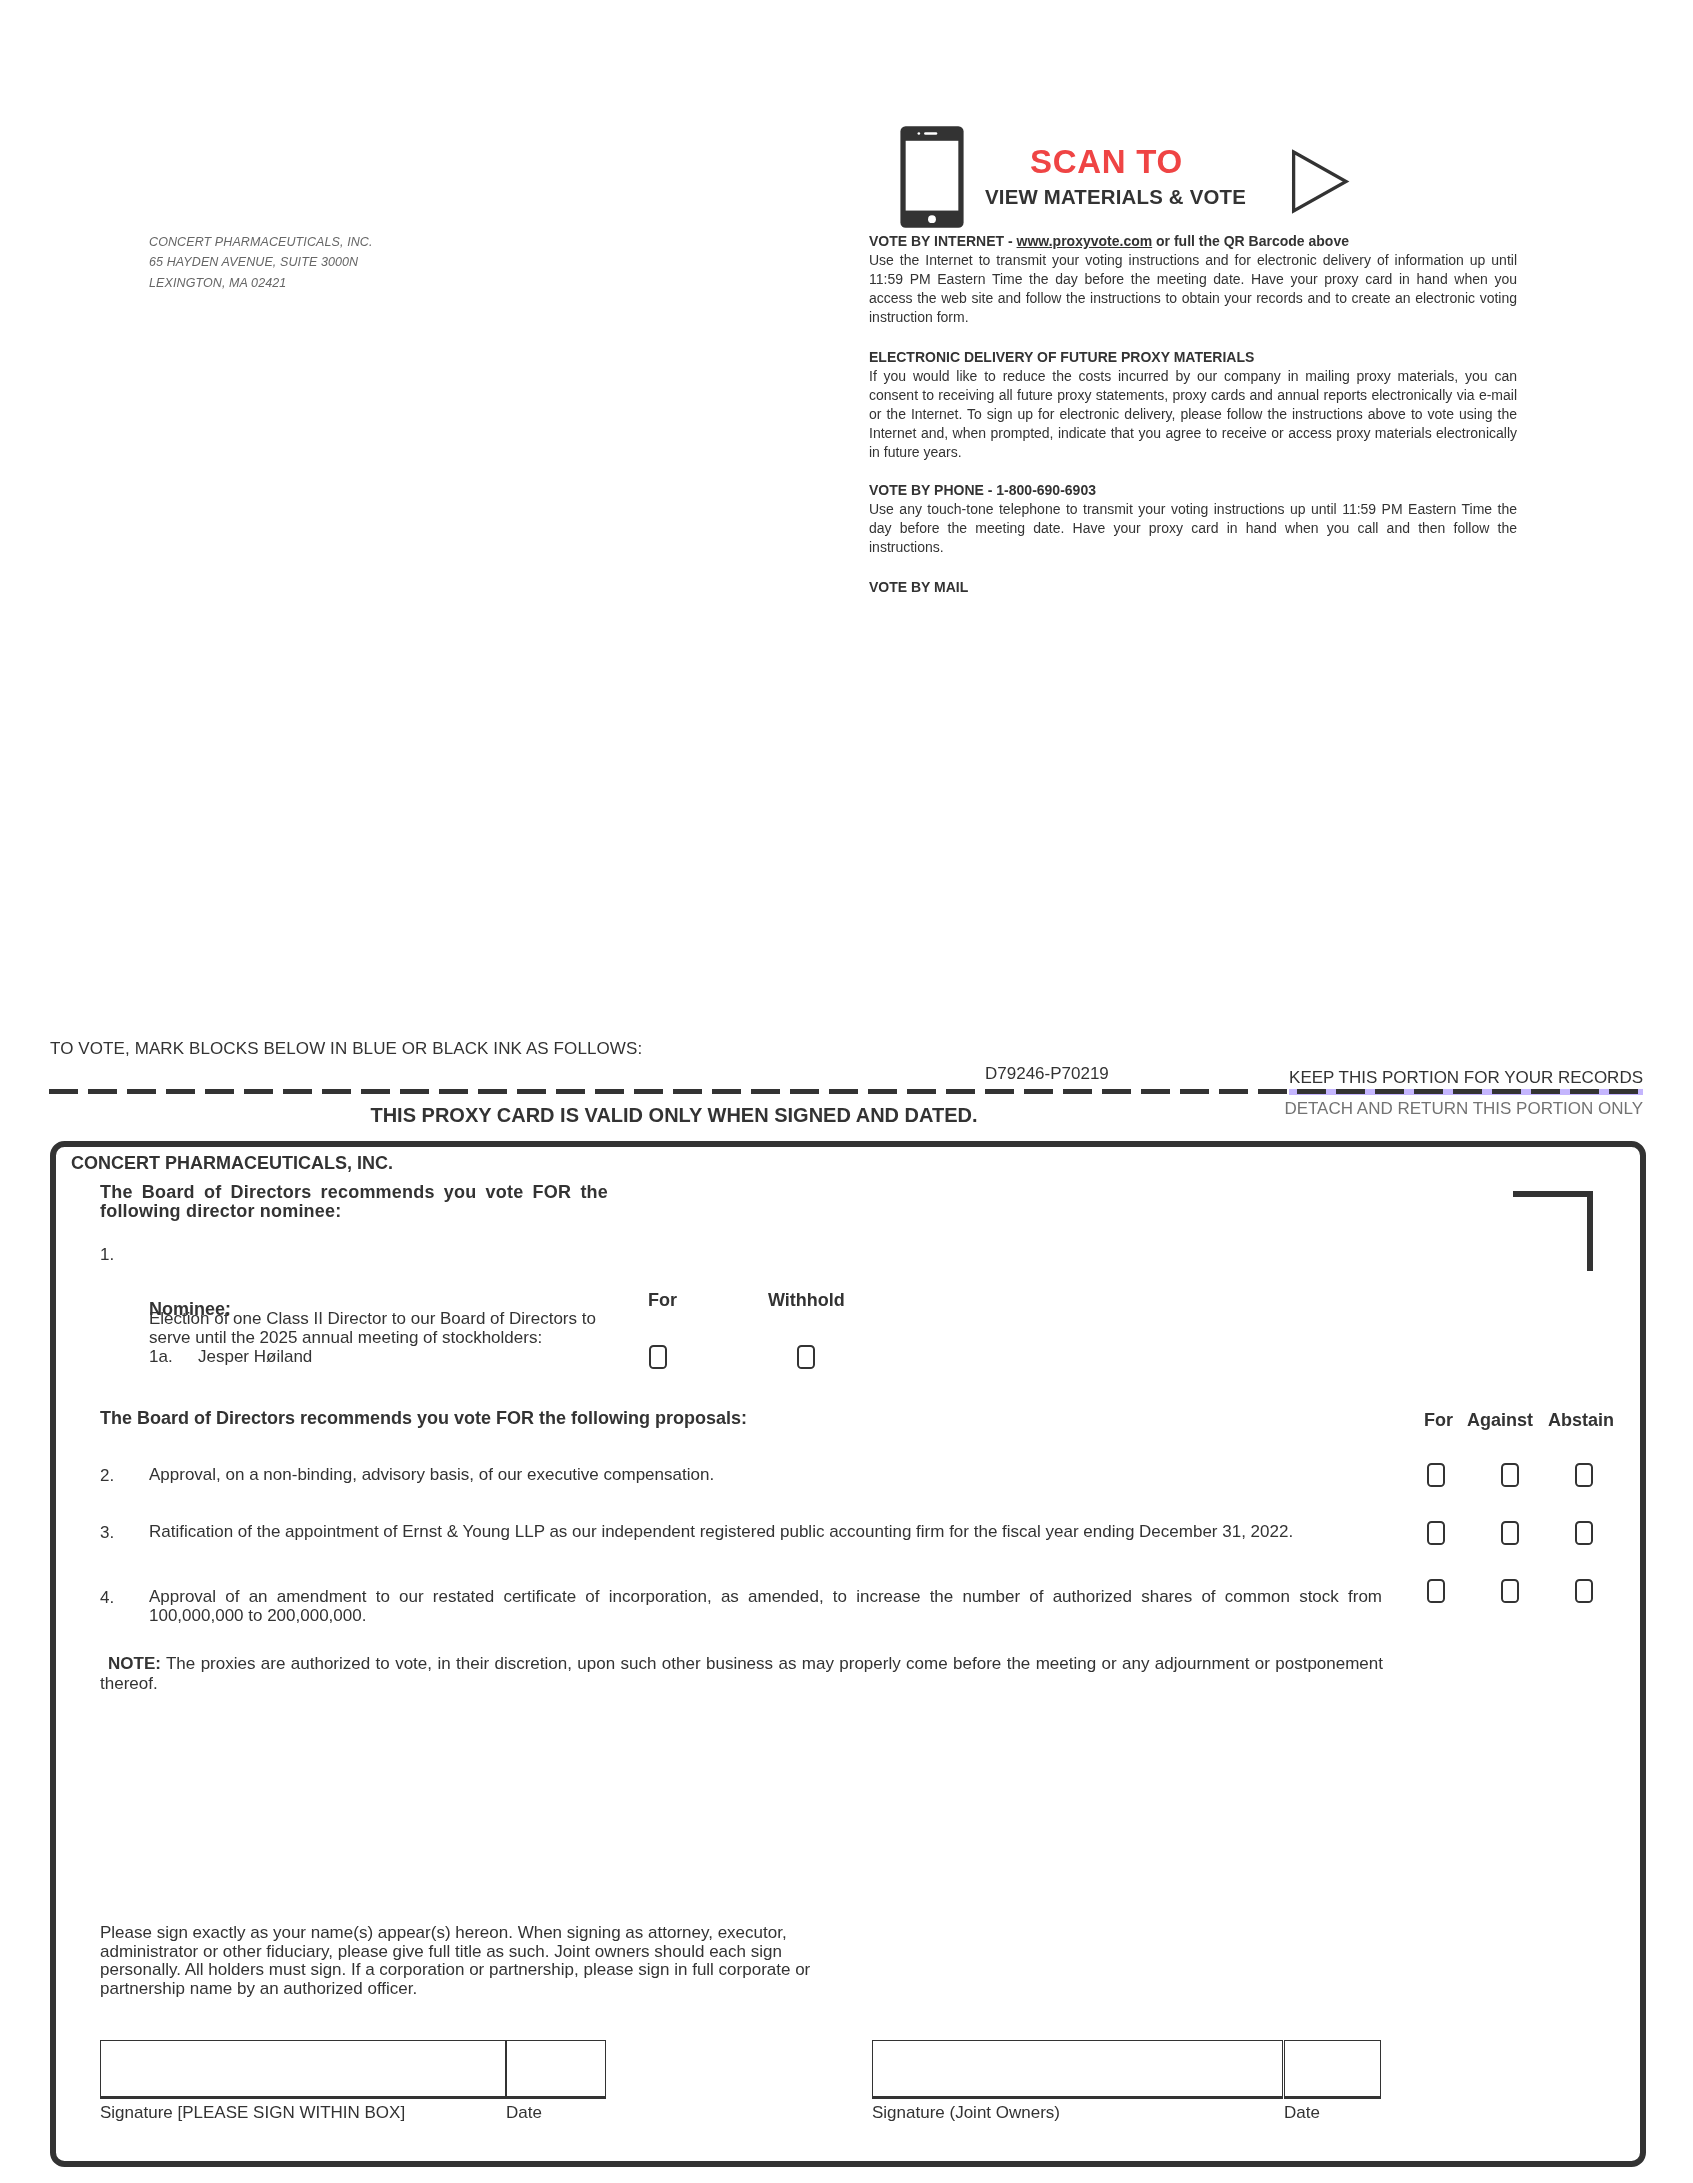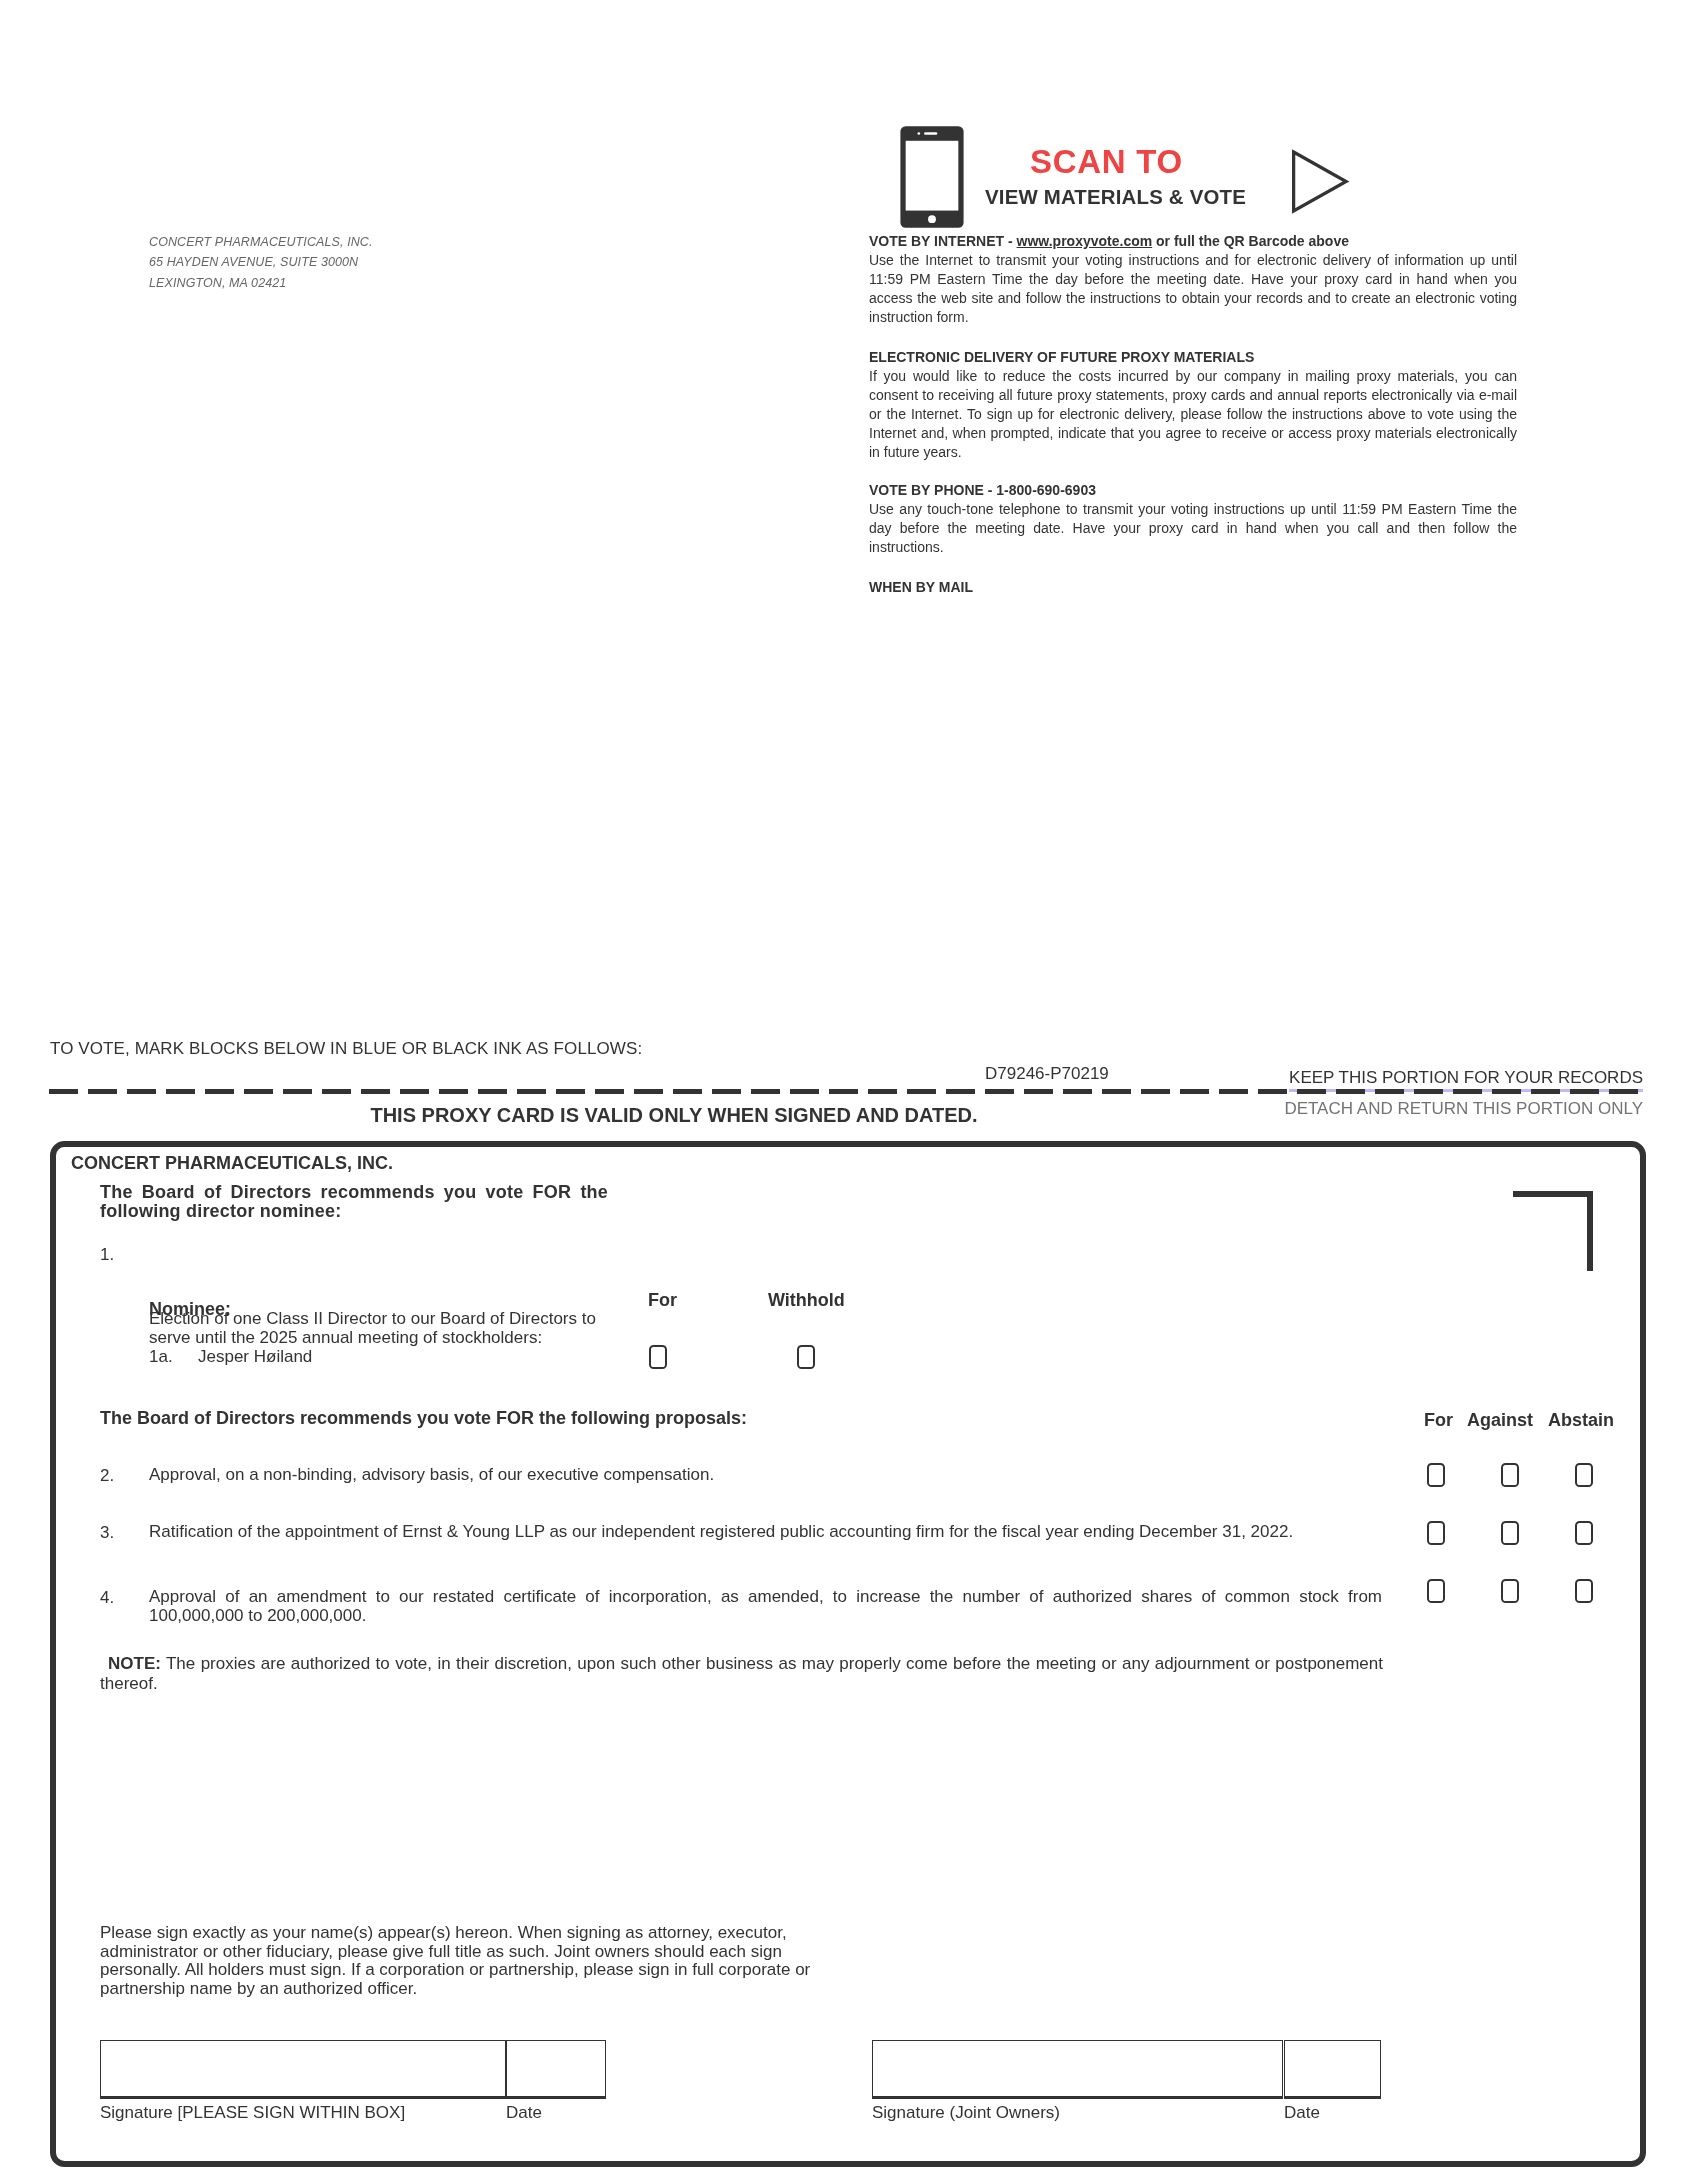--- a/index.html
+++ b/index.html
@@ -21,21 +21,21 @@
   .instr .hd { font-weight: bold; display: block; }
   .instr a { color: #333; text-decoration: underline; font-weight: bold; }
   .sec1 { top: 232px; }
   .sec2 { top: 348px; }
   .sec3 { top: 481px; }
   .sec4 { top: 578px; }
 
   
   .mark-line { left: 50px; top: 1039px; font-size: 17px; color: #333; letter-spacing: 0.1px; }
   .control-num { left: 985px; top: 1064px; font-size: 17px; color: #333; }
-  .keep { right: 50px; top: 1068px; font-size: 17px; color: #333; border-bottom: 3px solid #c4b5fd; padding-bottom: 1.3px; }
+  .keep { right: 50px; top: 1068px; font-size: 17px; color: #333; border-bottom: 6px solid #c4b5fd; padding-bottom: 1.3px; }
   .dash-line { left: 49px; top: 1089px; width: 1597px; height: 5.3px;
     background: repeating-linear-gradient(to right, #333 0px, #333 29px, transparent 29px, transparent 39px); }
   .detach { right: 50px; top: 1099px; font-size: 17px; color: #737373; }
   .valid { left: 0; width: 1361px; top: 1104px; text-align: center; font-size: 20px; font-weight: bold; color: #333; padding-left: 13px; }
   .valid span { margin-left: -26px; }
 
   
   .frame { left: 50px; top: 1141px; width: 1596px; height: 1026px; border: 6px solid #333; border-radius: 14.5px; }
   .company { left: 71px; top: 1153px; font-size: 18px; font-weight: bold; color: #333; }
   .rec1 { left: 100px; top: 1183px; width: 508px; font-size: 18px; line-height: 18.5px; font-weight: bold; color: #333; text-align: justify; text-align-last: left; letter-spacing: 0.2px; }
@@ -117,21 +117,21 @@
 </div>
 <div class="abs instr sec2">
   <span class="hd">ELECTRONIC DELIVERY OF FUTURE PROXY MATERIALS</span>
   <span>If you would like to reduce the costs incurred by our company in mailing proxy materials, you can consent to receiving all future proxy statements, proxy cards and annual reports electronically via e-mail or the Internet. To sign up for electronic delivery, please follow the instructions above to vote using the Internet and, when prompted, indicate that you agree to receive or access proxy materials electronically in future years.</span>
 </div>
 <div class="abs instr sec3">
   <span class="hd">VOTE BY PHONE - 1-800-690-6903</span>
   <span>Use any touch-tone telephone to transmit your voting instructions up until 11:59 PM Eastern Time the day before the meeting date. Have your proxy card in hand when you call and then follow the instructions.</span>
 </div>
 <div class="abs instr sec4">
-  <span class="hd">WHEN BY MAIL</span>
+  <span class="hd">VOTE BY MAIL</span>
 </div>
 
 <div class="abs mark-line">TO VOTE, MARK BLOCKS BELOW IN BLUE OR BLACK INK AS FOLLOWS:</div>
 <div class="abs control-num">D79246-P70219</div>
 <div class="abs keep">KEEP THIS PORTION FOR YOUR RECORDS</div>
 <div class="abs dash-line"></div>
 <div class="abs detach">DETACH AND RETURN THIS PORTION ONLY</div>
 <div class="abs valid"><span>THIS PROXY CARD IS VALID ONLY WHEN SIGNED AND DATED.</span></div>
 
 <div class="abs frame"></div>

